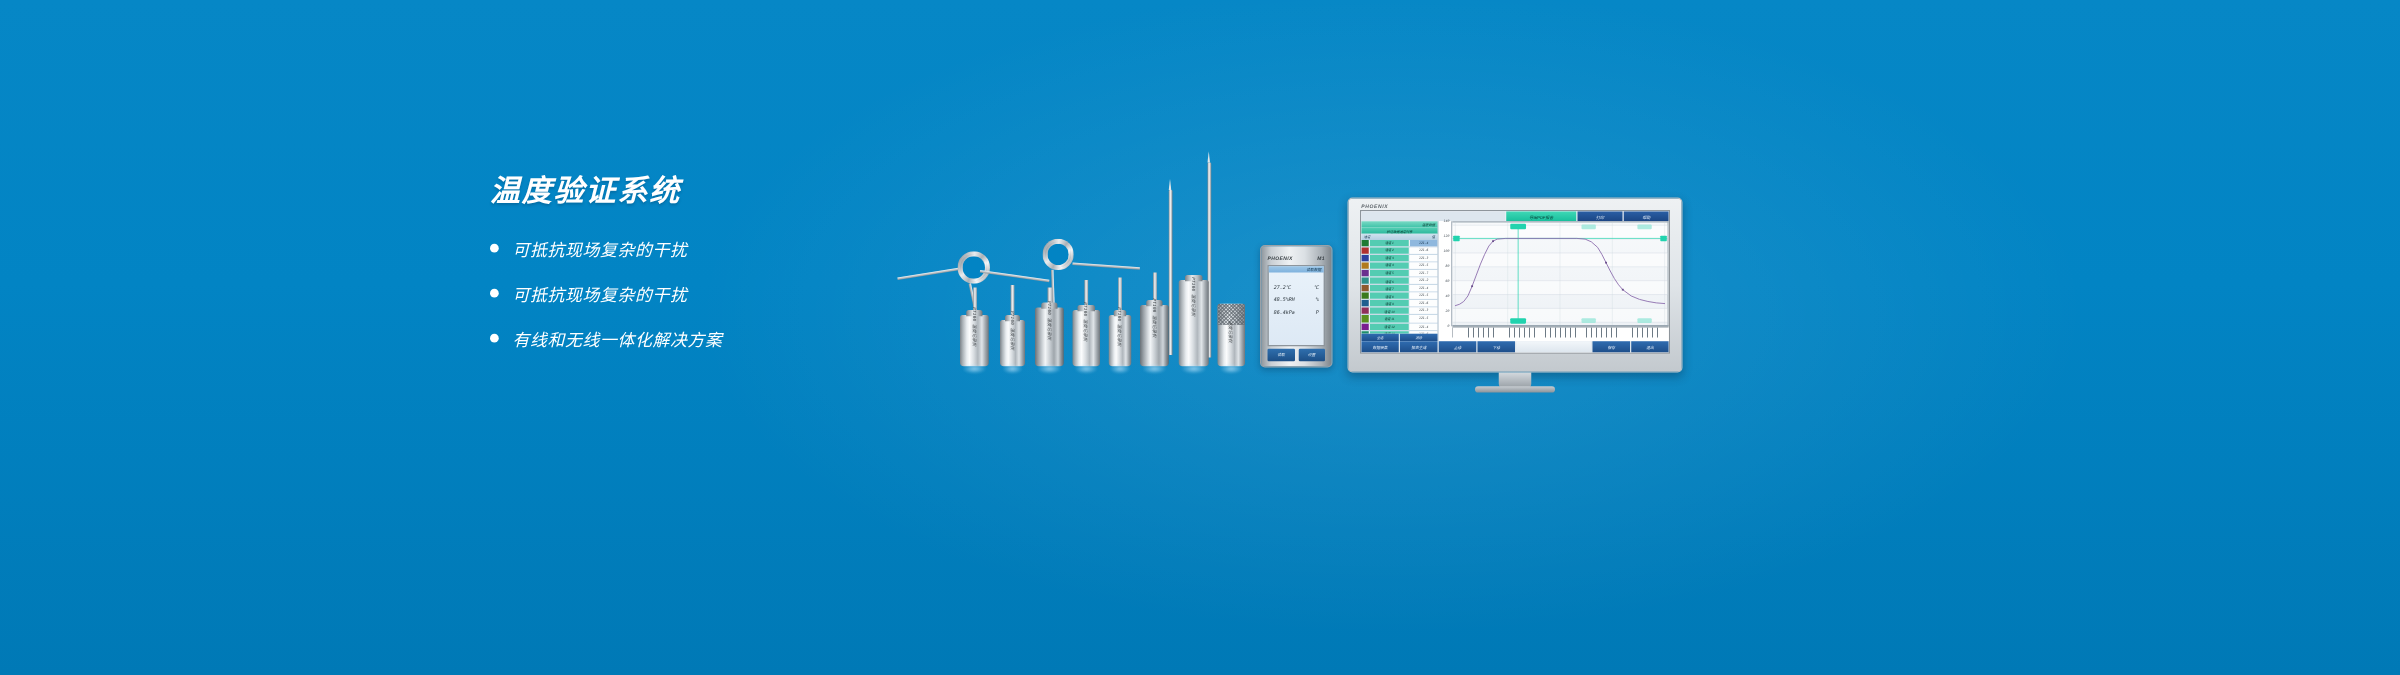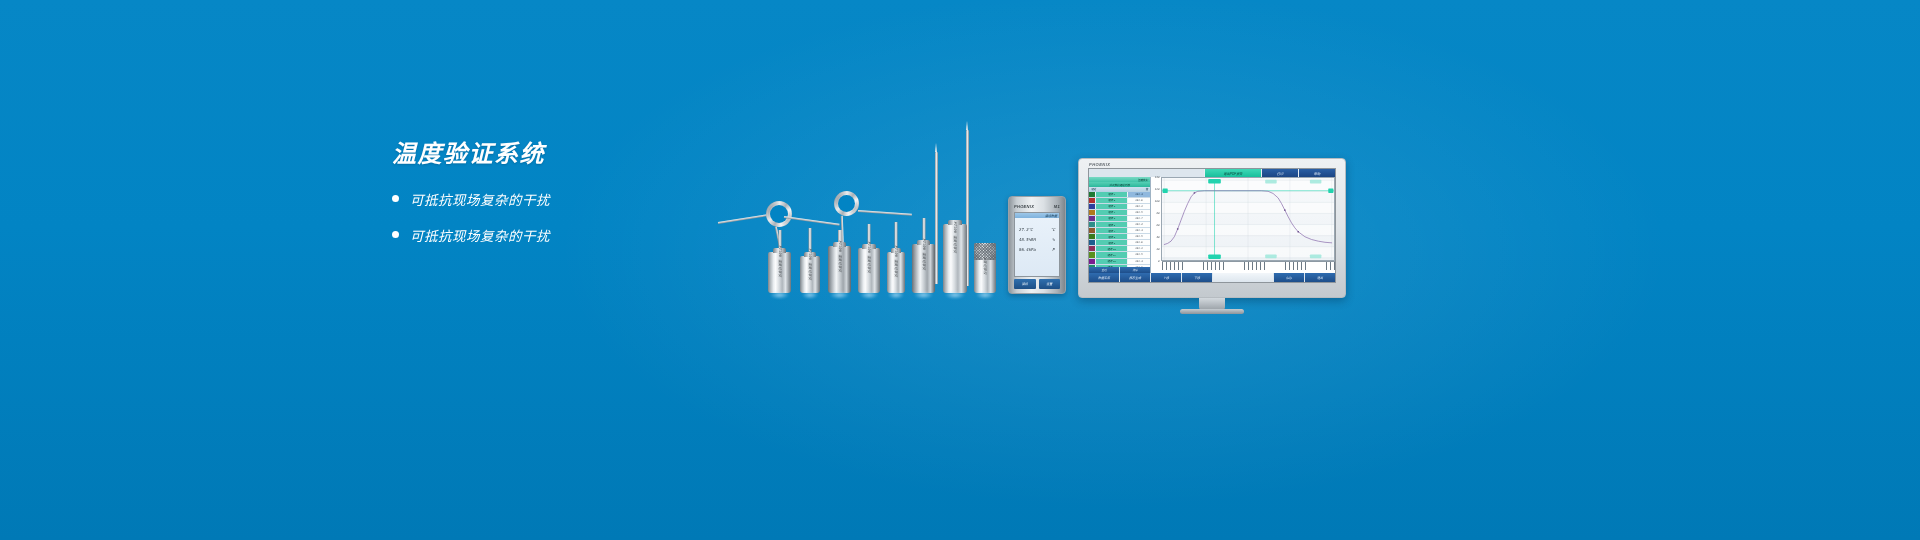--- a/index.html
+++ b/index.html
@@ -269,20 +269,24 @@
   <div class="copy">
     <div class="headline">温度验证系统</div>
     <ul class="bullets">
       <li class="bullet">
         <span class="dot"></span>
         <span>可抵抗现场复杂的干扰</span>
       </li>
       <li class="bullet">
         <span class="dot"></span>
         <span>可抵抗现场复杂的干扰</span>
+      </li>
+      <li class="bullet">
+        <span class="dot"></span>
+        <span>有线和无线一体化解决方案</span>
       </li>
     </ul>
   </div>
 
   <div class="products">
 
     <div class="coil-wrap" style="left:18px; top:100px;">
       <div class="wire" style="left:0px; top:22px; width:52px; transform:rotate(-9deg);"></div>
       <div class="coil" style="left:48px; top:1px; width:26px; height:26px;"></div>
       <div class="coil" style="left:50px; top:3px; width:22px; height:22px; border-width:2px;"></div>

